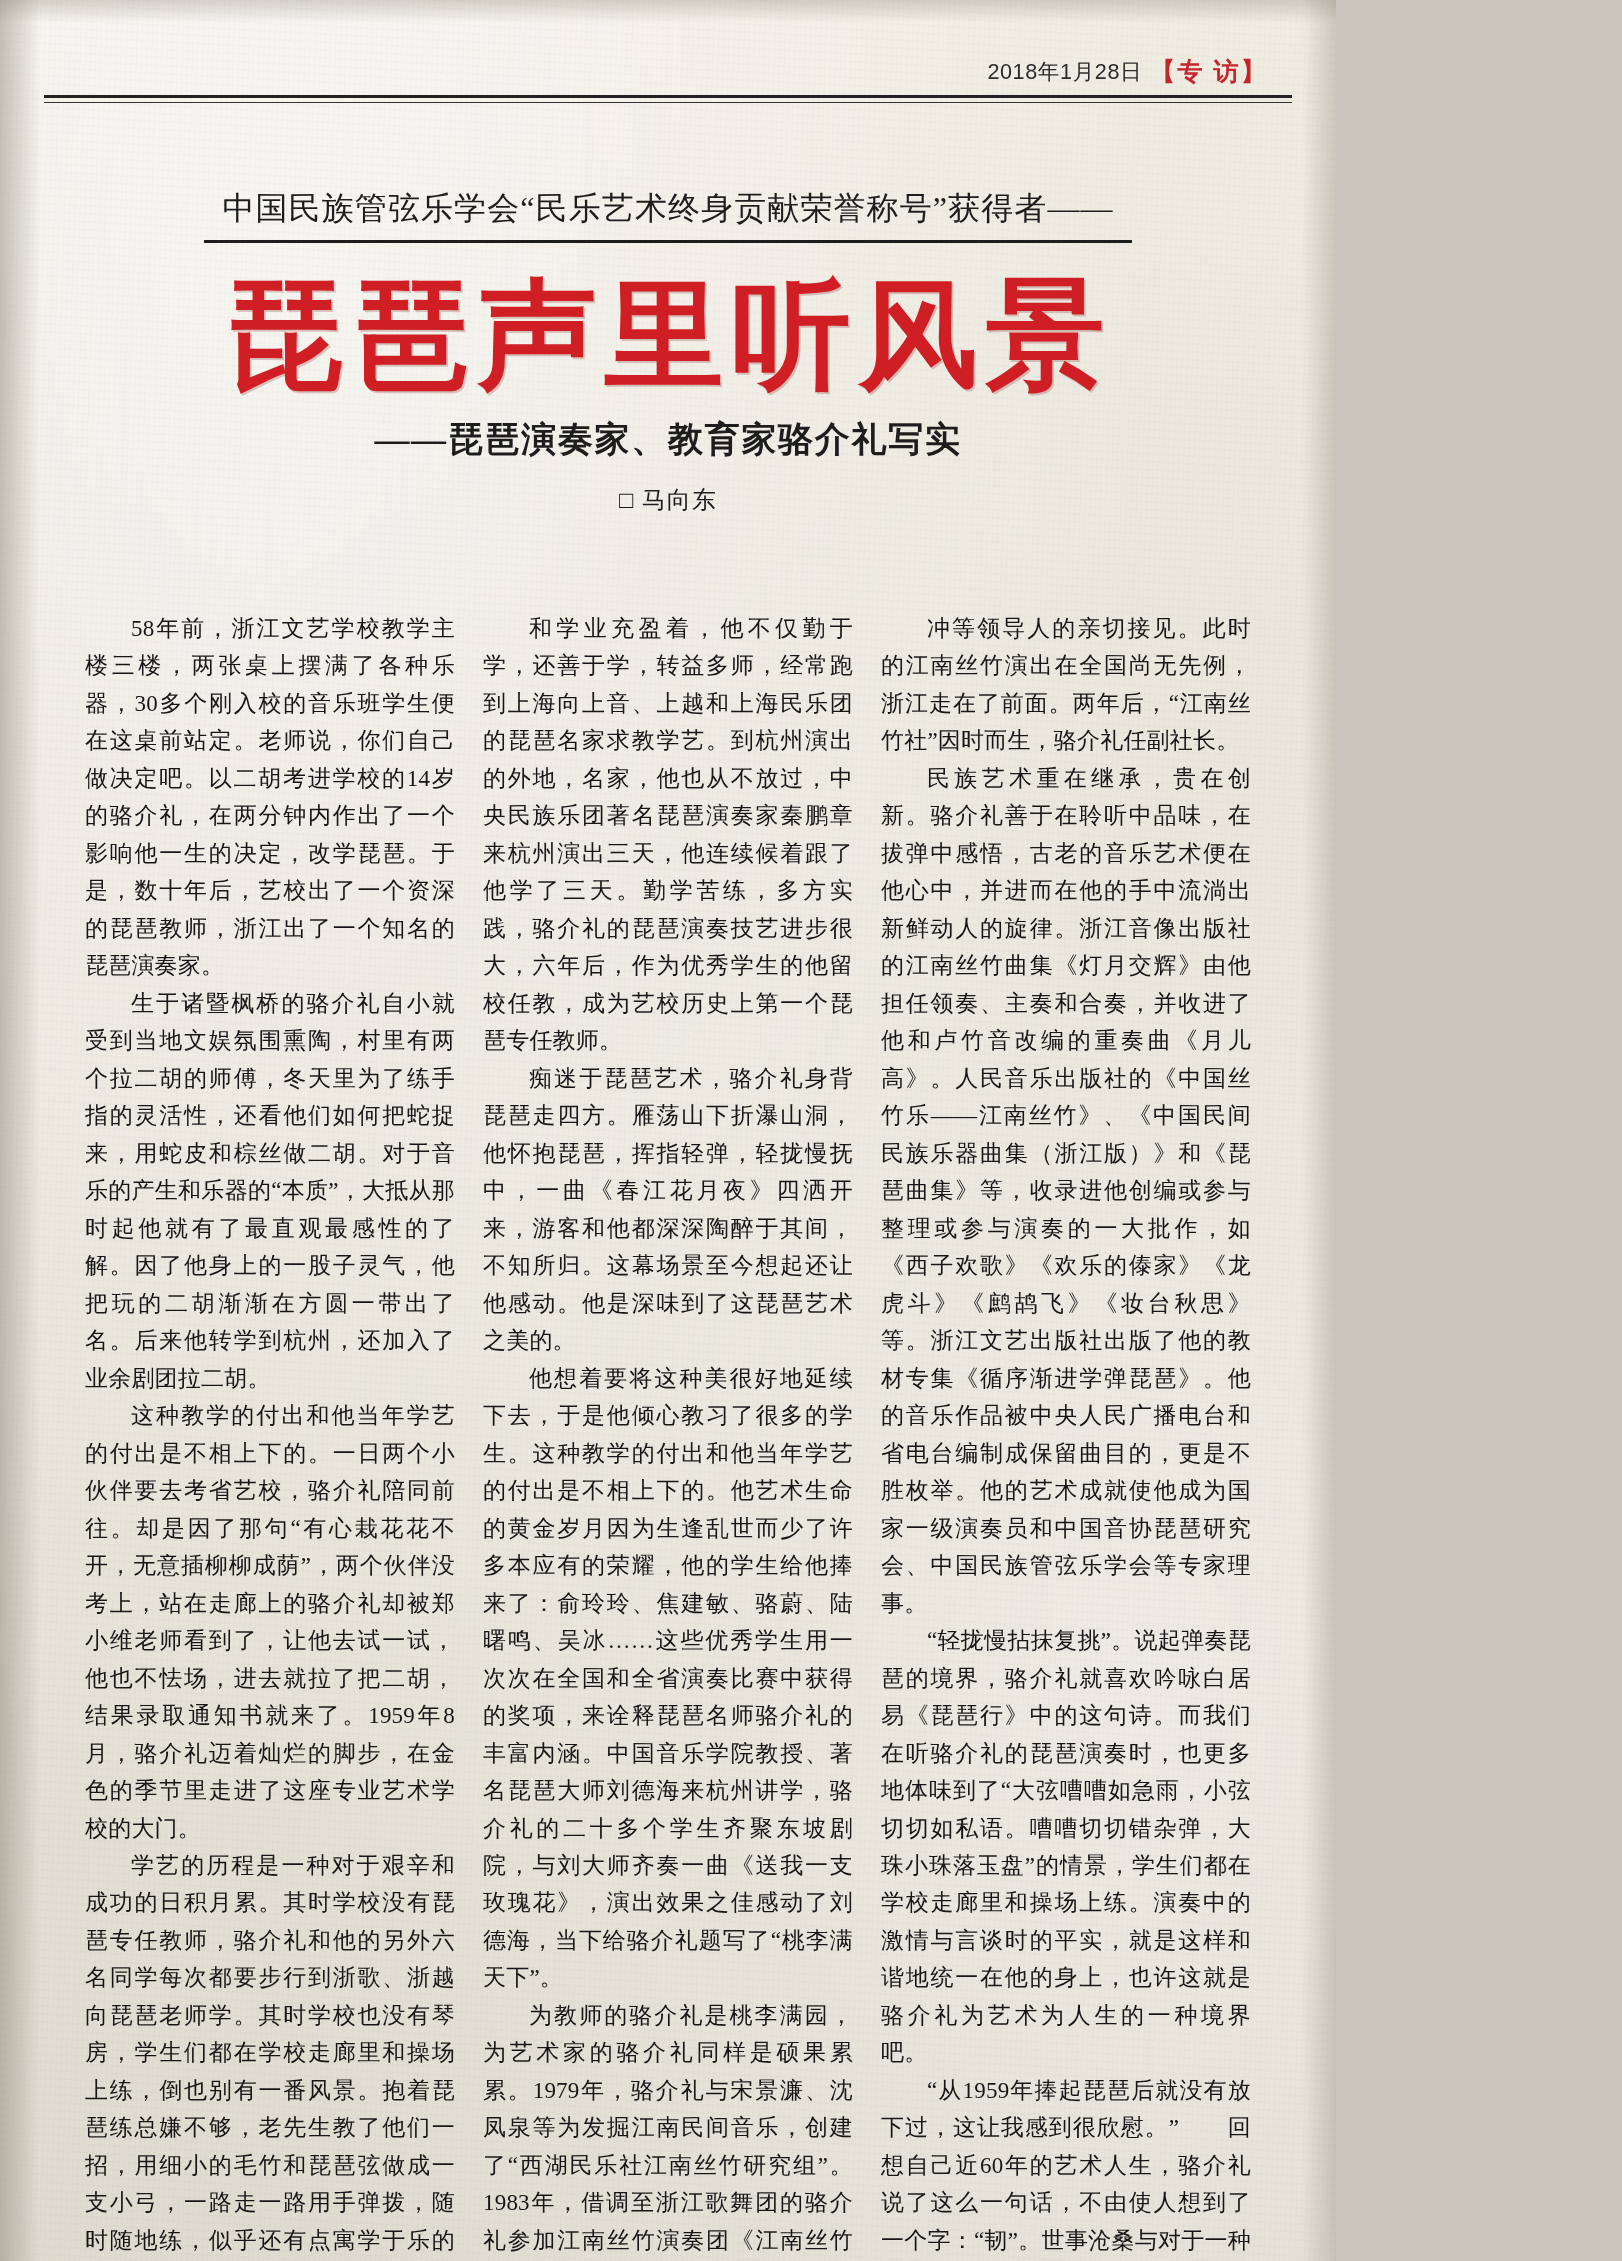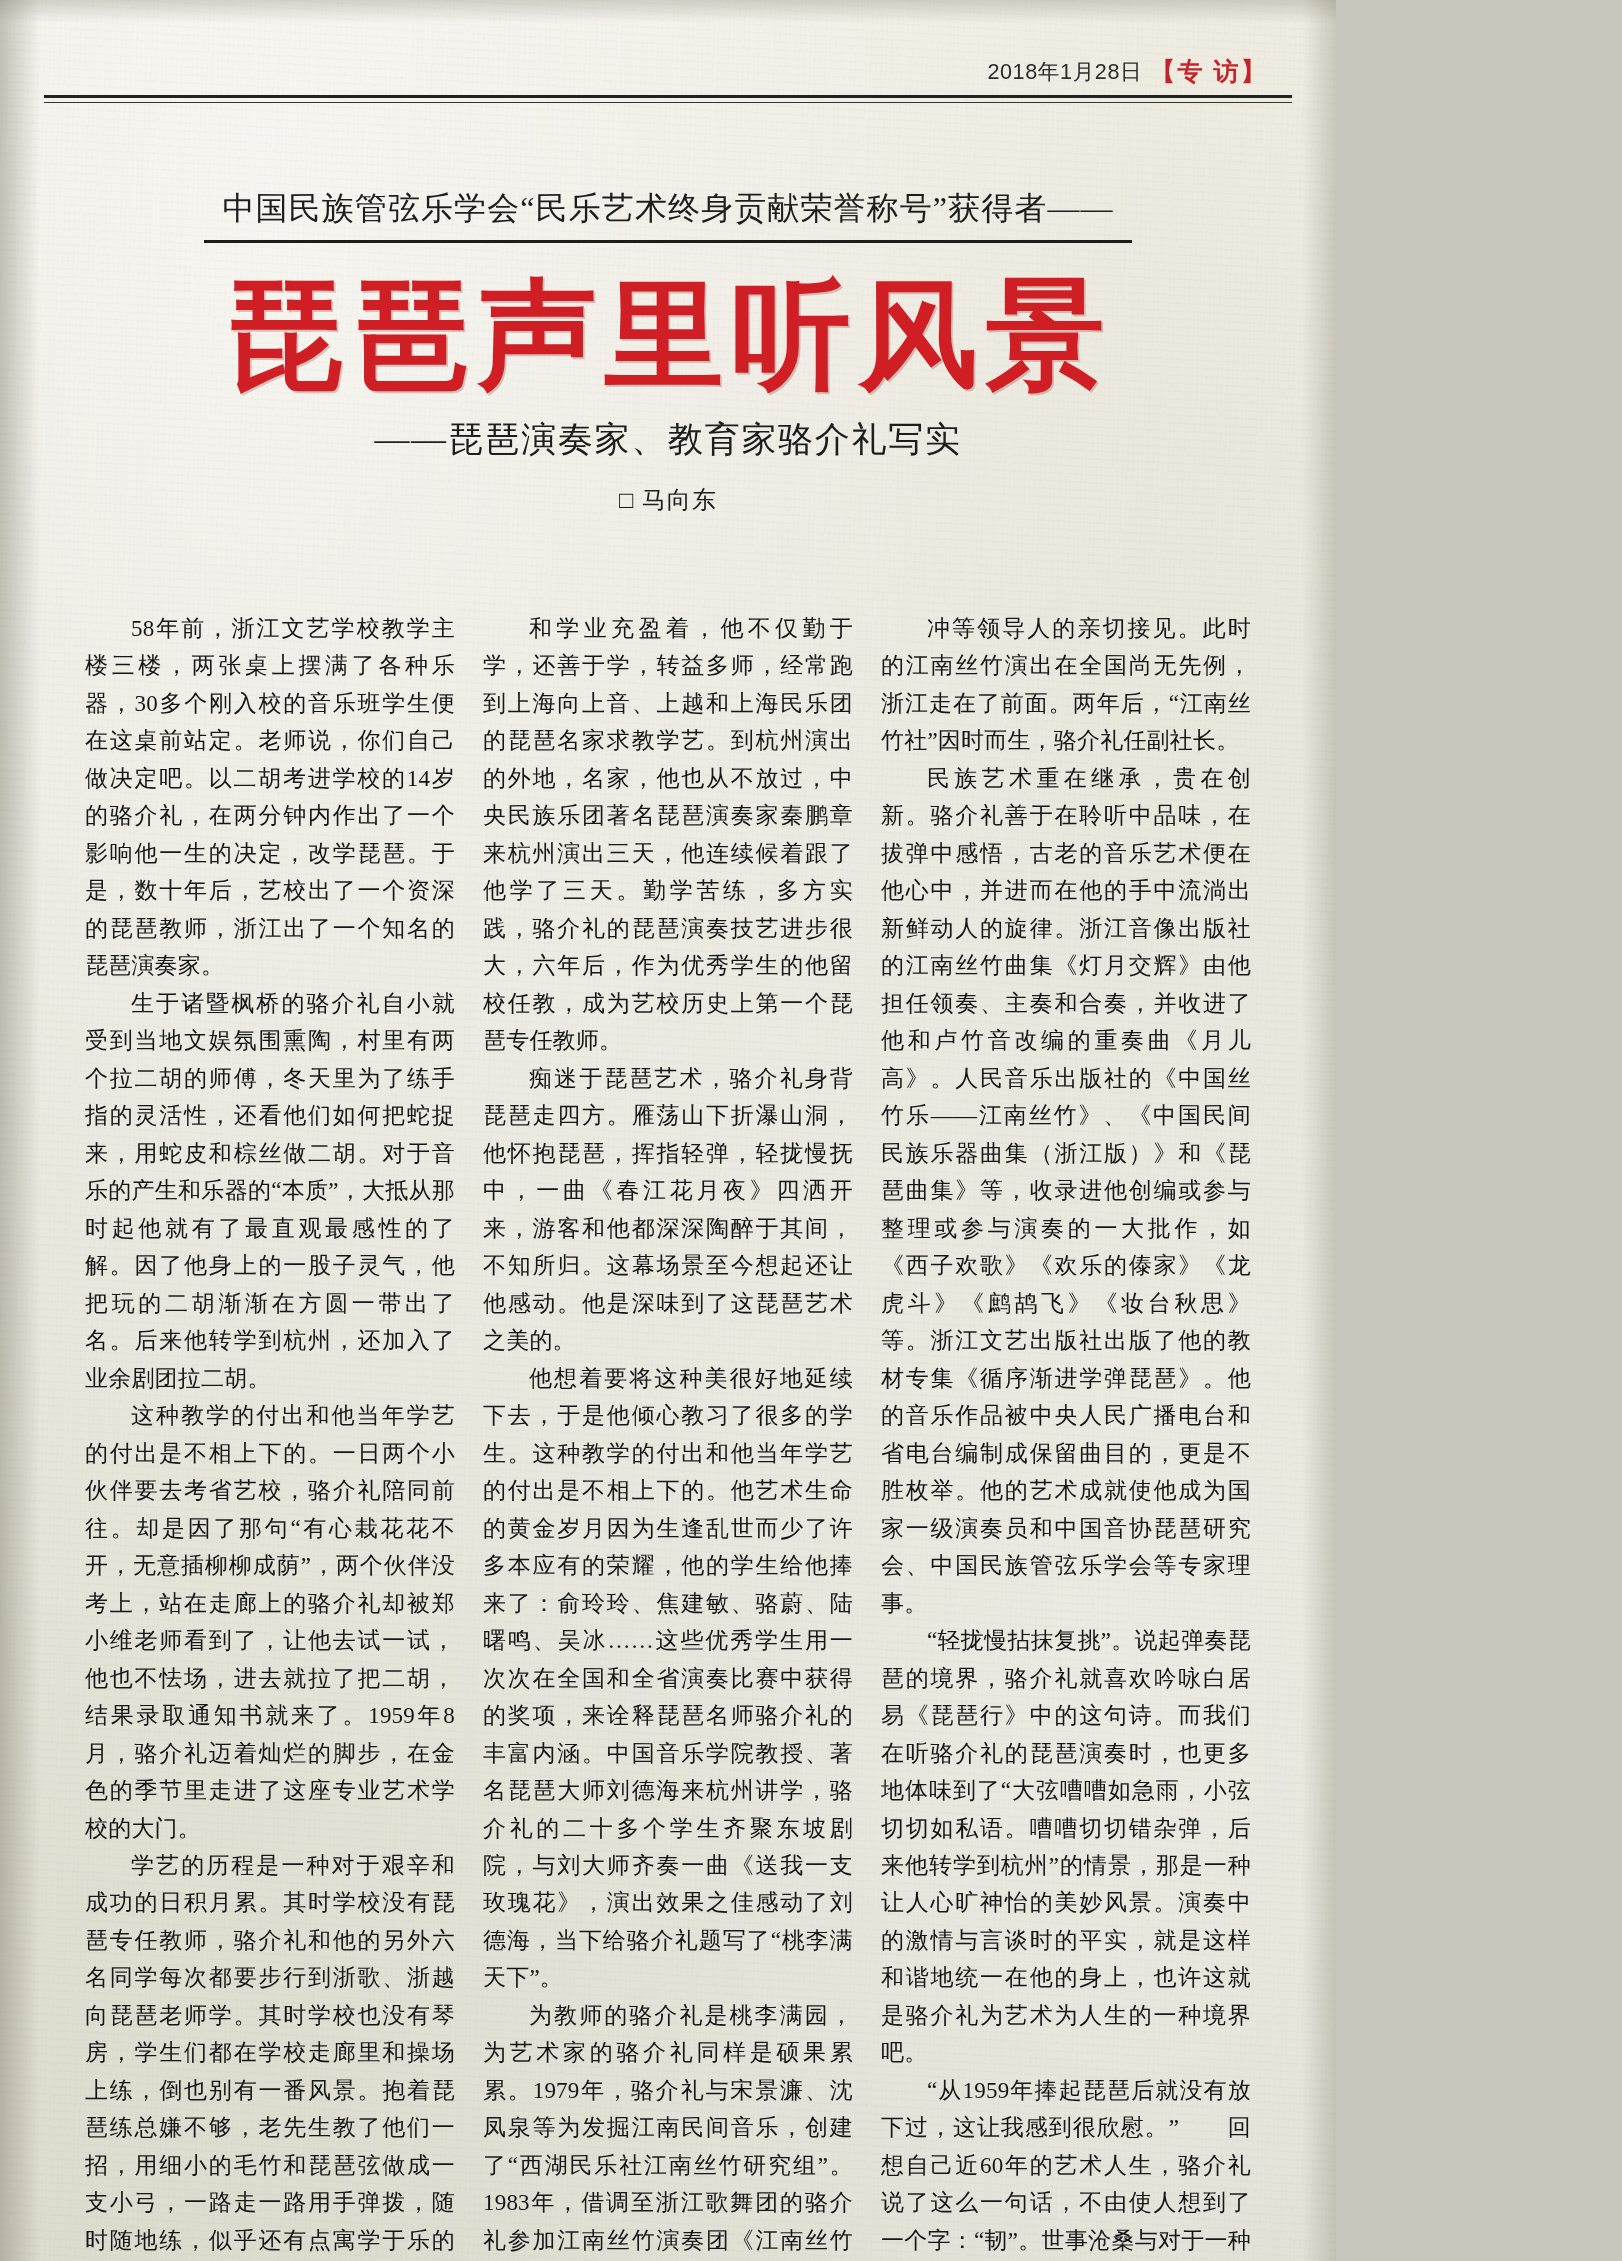--- a/index.html
+++ b/index.html
@@ -122,21 +122,21 @@
     font-weight: bold;
     color: #cf1f24;
     letter-spacing: 8px;
     line-height: 1.08;
     text-shadow: 1.7px 1.7px 0 rgba(120,20,20,0.22);
   }
   .subhead {
     margin-top: 14.8px;
     font-family: "Liberation Serif", serif;
     font-size: 35px;
-    font-weight: normal;
+    font-weight: bold;
     color: #1d1d1d;
     letter-spacing: 1.7px;
   }
   .byline {
     margin-top: 21.6px;
     font-family: Liberation Serif, serif;
     font-size: 24px;
     color: #1d1d1d;
     letter-spacing: 1.1px;
   }
@@ -205,20 +205,20 @@
     <div class="column">
       <p>和学业充盈着，他不仅勤于学，还善于学，转益多师，经常跑到上海向上音、上越和上海民乐团的琵琶名家求教学艺。到杭州演出的外地，名家，他也从不放过，中央民族乐团著名琵琶演奏家秦鹏章来杭州演出三天，他连续候着跟了他学了三天。勤学苦练，多方实践，骆介礼的琵琶演奏技艺进步很大，六年后，作为优秀学生的他留校任教，成为艺校历史上第一个琵琶专任教师。</p>
       <p>痴迷于琵琶艺术，骆介礼身背琵琶走四方。雁荡山下折瀑山洞，他怀抱琵琶，挥指轻弹，轻拢慢抚中，一曲《春江花月夜》四洒开来，游客和他都深深陶醉于其间，不知所归。这幕场景至今想起还让他感动。他是深味到了这琵琶艺术之美的。</p>
       <p>他想着要将这种美很好地延续下去，于是他倾心教习了很多的学生。这种教学的付出和他当年学艺的付出是不相上下的。他艺术生命的黄金岁月因为生逢乱世而少了许多本应有的荣耀，他的学生给他捧来了：俞玲玲、焦建敏、骆蔚、陆曙鸣、吴冰……这些优秀学生用一次次在全国和全省演奏比赛中获得的奖项，来诠释琵琶名师骆介礼的丰富内涵。中国音乐学院教授、著名琵琶大师刘德海来杭州讲学，骆介礼的二十多个学生齐聚东坡剧院，与刘大师齐奏一曲《送我一支玫瑰花》，演出效果之佳感动了刘德海，当下给骆介礼题写了“桃李满天下”。</p>
       <p>为教师的骆介礼是桃李满园，为艺术家的骆介礼同样是硕果累累。1979年，骆介礼与宋景濂、沈凤泉等为发掘江南民间音乐，创建了“西湖民乐社江南丝竹研究组”。1983年，借调至浙江歌舞团的骆介礼参加江南丝竹演奏团《江南丝竹之夜》的专场演出，担任琵琶独奏、领奏及合奏。首赴香港演出，大受欢迎，新闻媒体赞誉不绝；赴上海、北京、天津展示演出，一直演到北京人民大会堂小剧场，受到陈丕显、彭</p>
     </div>
 
     <div class="column">
       <p>冲等领导人的亲切接见。此时的江南丝竹演出在全国尚无先例，浙江走在了前面。两年后，“江南丝竹社”因时而生，骆介礼任副社长。</p>
       <p>民族艺术重在继承，贵在创新。骆介礼善于在聆听中品味，在拔弹中感悟，古老的音乐艺术便在他心中，并进而在他的手中流淌出新鲜动人的旋律。浙江音像出版社的江南丝竹曲集《灯月交辉》由他担任领奏、主奏和合奏，并收进了他和卢竹音改编的重奏曲《月儿高》。人民音乐出版社的《中国丝竹乐——江南丝竹》、《中国民间民族乐器曲集（浙江版）》和《琵琶曲集》等，收录进他创编或参与整理或参与演奏的一大批作，如《西子欢歌》《欢乐的傣家》《龙虎斗》《鹧鸪飞》《妆台秋思》等。浙江文艺出版社出版了他的教材专集《循序渐进学弹琵琶》。他的音乐作品被中央人民广播电台和省电台编制成保留曲目的，更是不胜枚举。他的艺术成就使他成为国家一级演奏员和中国音协琵琶研究会、中国民族管弦乐学会等专家理事。</p>
-      <p>“轻拢慢拈抹复挑”。说起弹奏琵琶的境界，骆介礼就喜欢吟咏白居易《琵琶行》中的这句诗。而我们在听骆介礼的琵琶演奏时，也更多地体味到了“大弦嘈嘈如急雨，小弦切切如私语。嘈嘈切切错杂弹，后来他转学到杭州”的情景，那是一种让人心旷神怡的美妙风景。演奏中的激情与言谈时的平实，就是这样和谐地统一在他的身上，也许这就是骆介礼为艺术为人生的一种境界吧。</p>
+      <p>“轻拢慢拈抹复挑”。说起弹奏琵琶的境界，骆介礼就喜欢吟咏白居易《琵琶行》中的这句诗。而我们在听骆介礼的琵琶演奏时，也更多地体味到了“大弦嘈嘈如急雨，小弦切切如私语。嘈嘈切切错杂弹，大珠小珠落玉盘”的情景，学生们都在学校走廊里和操场上练。演奏中的激情与言谈时的平实，就是这样和谐地统一在他的身上，也许这就是骆介礼为艺术为人生的一种境界吧。</p>
       <p>“从1959年捧起琵琶后就没有放下过，这让我感到很欣慰。”　　回想自己近60年的艺术人生，骆介礼说了这么一句话，不由使人想到了一个字：“韧”。世事沧桑与对于一种追求的执着，其最佳的连结点想起来便应该是“韧”了。</p>
     </div>
 
   </div>
 
 </div>
 
 
 </body></html>

